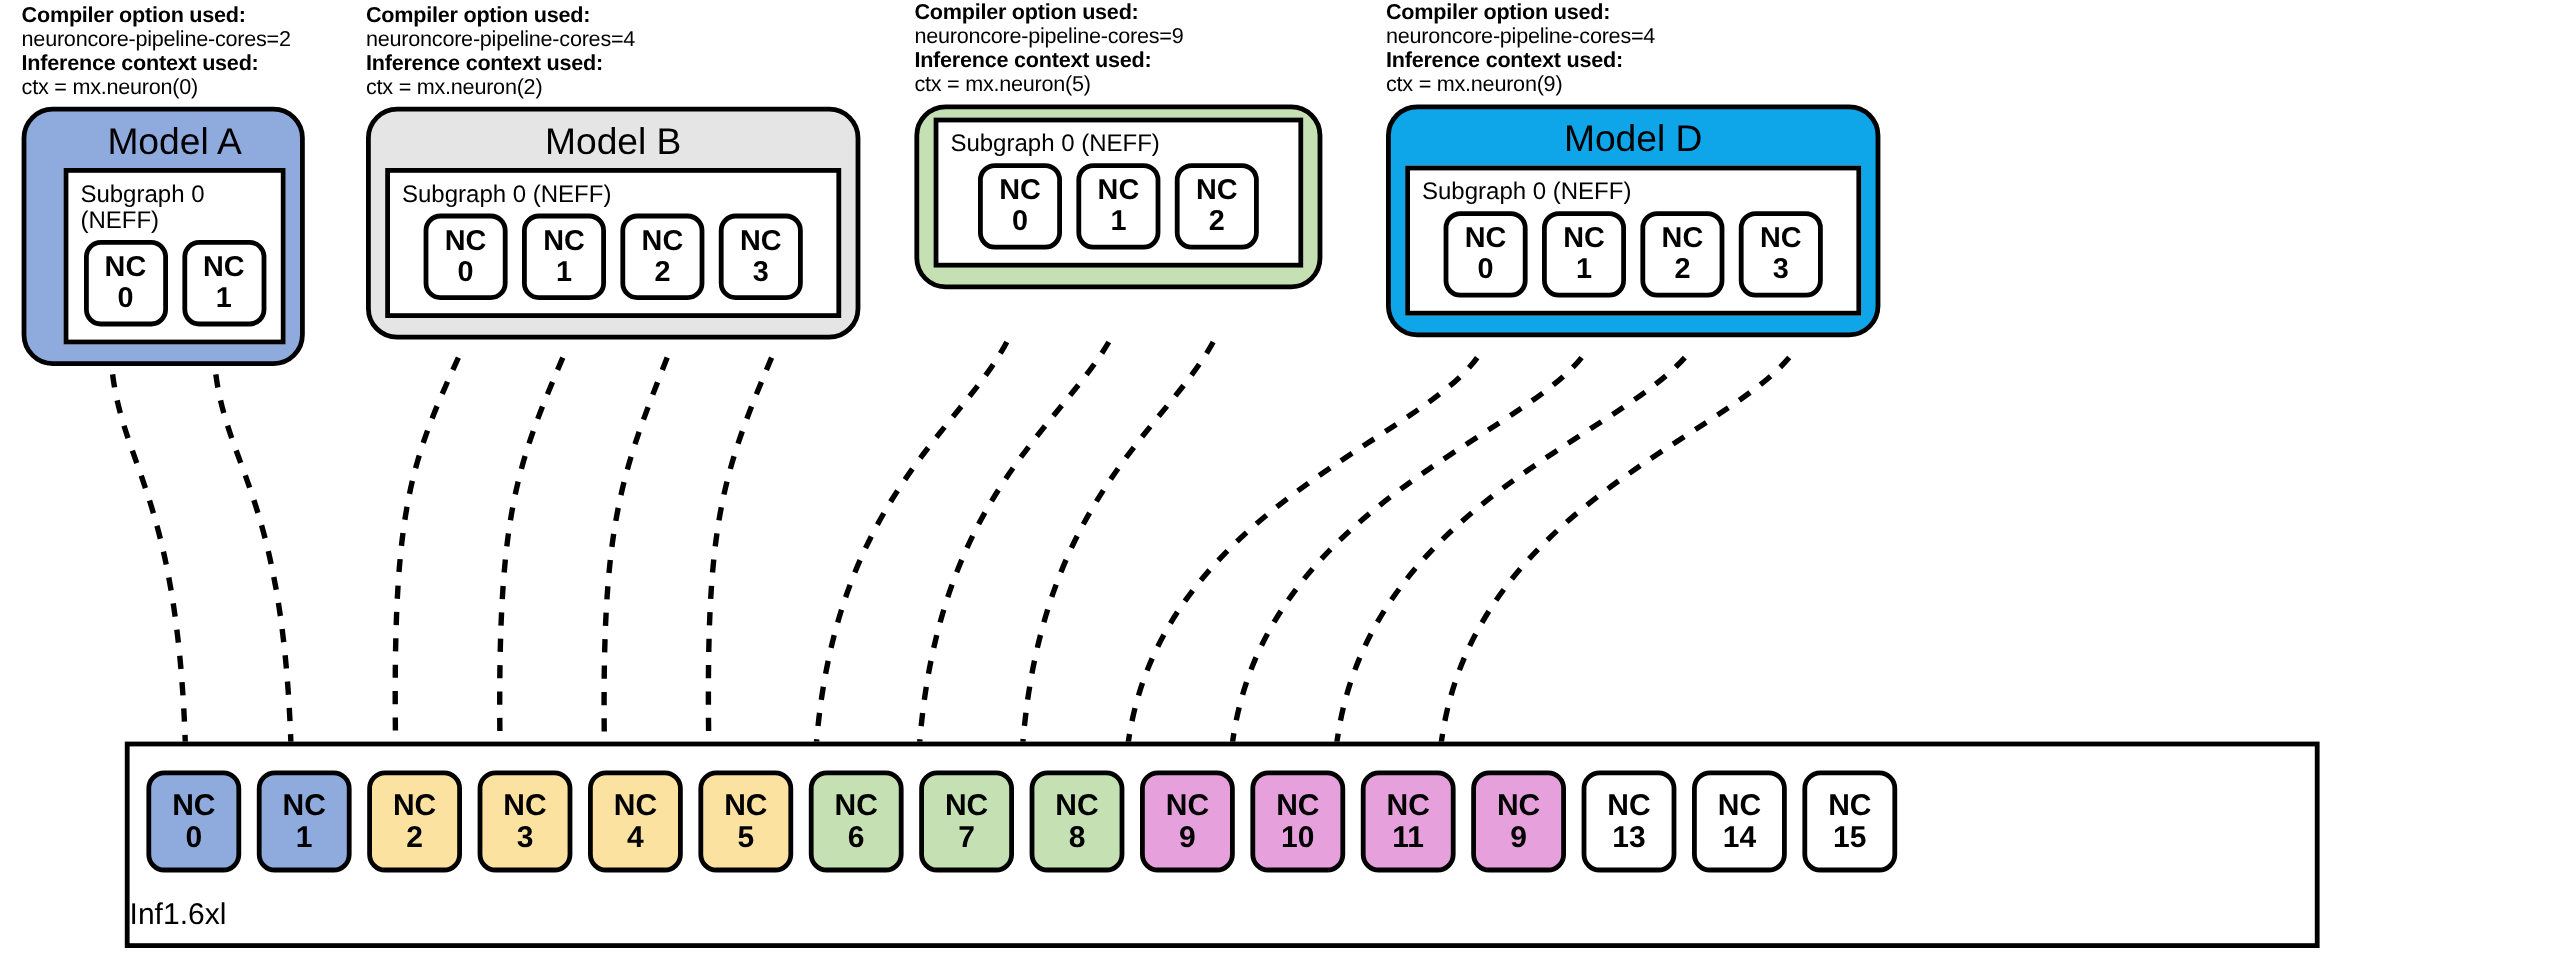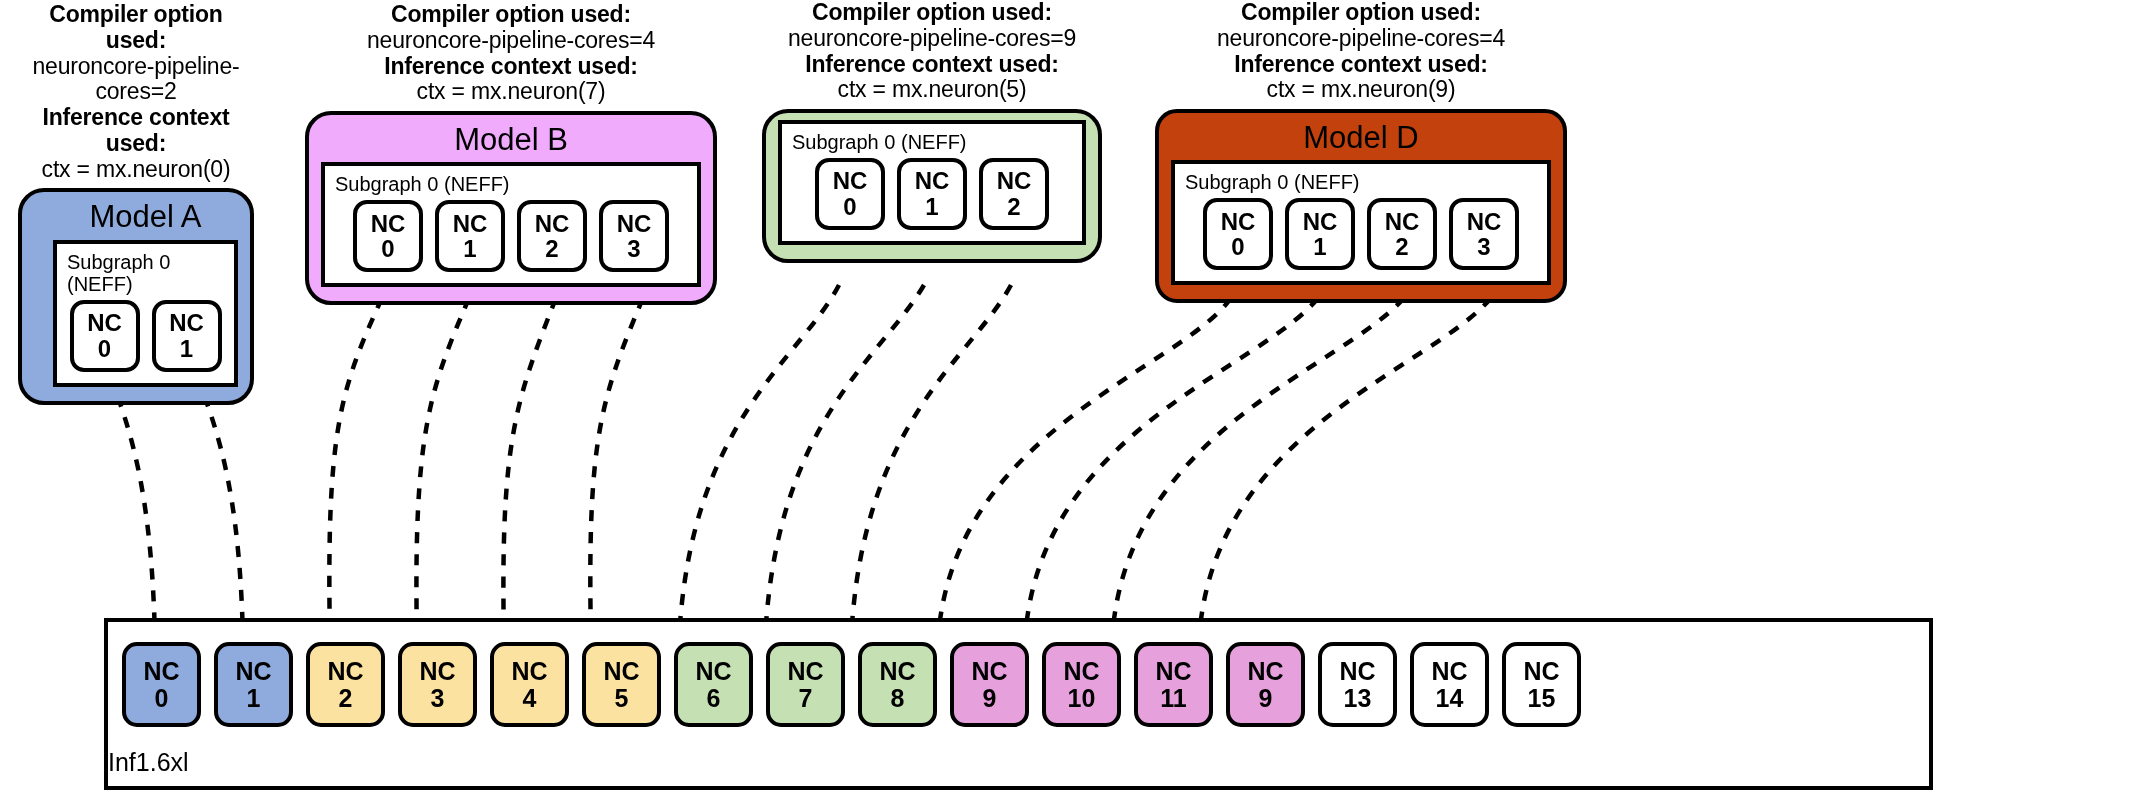--- a/index.html
+++ b/index.html
@@ -25,23 +25,22 @@
     z-index: 1;
   }
 
   
   .model-col {
     position: absolute;
     z-index: 2;
   }
 
   .caption {
-    text-align: center;
     line-height: 1.12;
-    font-size: 23px;
+    font-size: 18px;
     letter-spacing: -0.2px;
   }
   .caption .b { font-weight: bold; }
 
   .model-card {
     margin-top: 6px;
     border: 4px solid #000;
     border-radius: 26px;
     padding: 7px 12px 14px 12px;
   }
@@ -75,23 +74,23 @@
     flex-direction: column;
     align-items: center;
     justify-content: center;
     font-size: 24px;
     font-weight: bold;
     line-height: 1.08;
   }
 
   
   .fill-a { background: #8FAADC; padding-left: 31px; }
-  .fill-b { background: #f0abfc; }
+  .fill-b { background: #e5e5e5; }
   .fill-c { background: #C5E0B3; }
-  .fill-d { background: #c2410c; border-radius: 22px; }
+  .fill-d { background: #0ea5e9; }
 
   
   #device {
     position: absolute;
     left: 104px; top: 618px;
     width: 1829px; height: 172px;
     border: 4px solid #000;
     background: #ffffff;
     z-index: 2;
   }
@@ -173,21 +172,21 @@
         </div>
       </div>
     </div>
   </div>
 
   <div class="model-col" style="left:305px; top:2px; width:412px;">
     <div class="caption">
       <div class="b">Compiler option used:</div>
       <div>neuroncore-pipeline-cores=4</div>
       <div class="b">Inference context used:</div>
-      <div>ctx = mx.neuron(7)</div>
+      <div>ctx = mx.neuron(2)</div>
     </div>
     <div class="model-card fill-b">
       <div class="model-title">Model B</div>
       <div class="subgraph">
         <div class="subgraph-title">Subgraph 0 (NEFF)</div>
         <div class="core-row">
           <div class="core">
             <span>NC</span>
             <span>0</span>
           </div>

